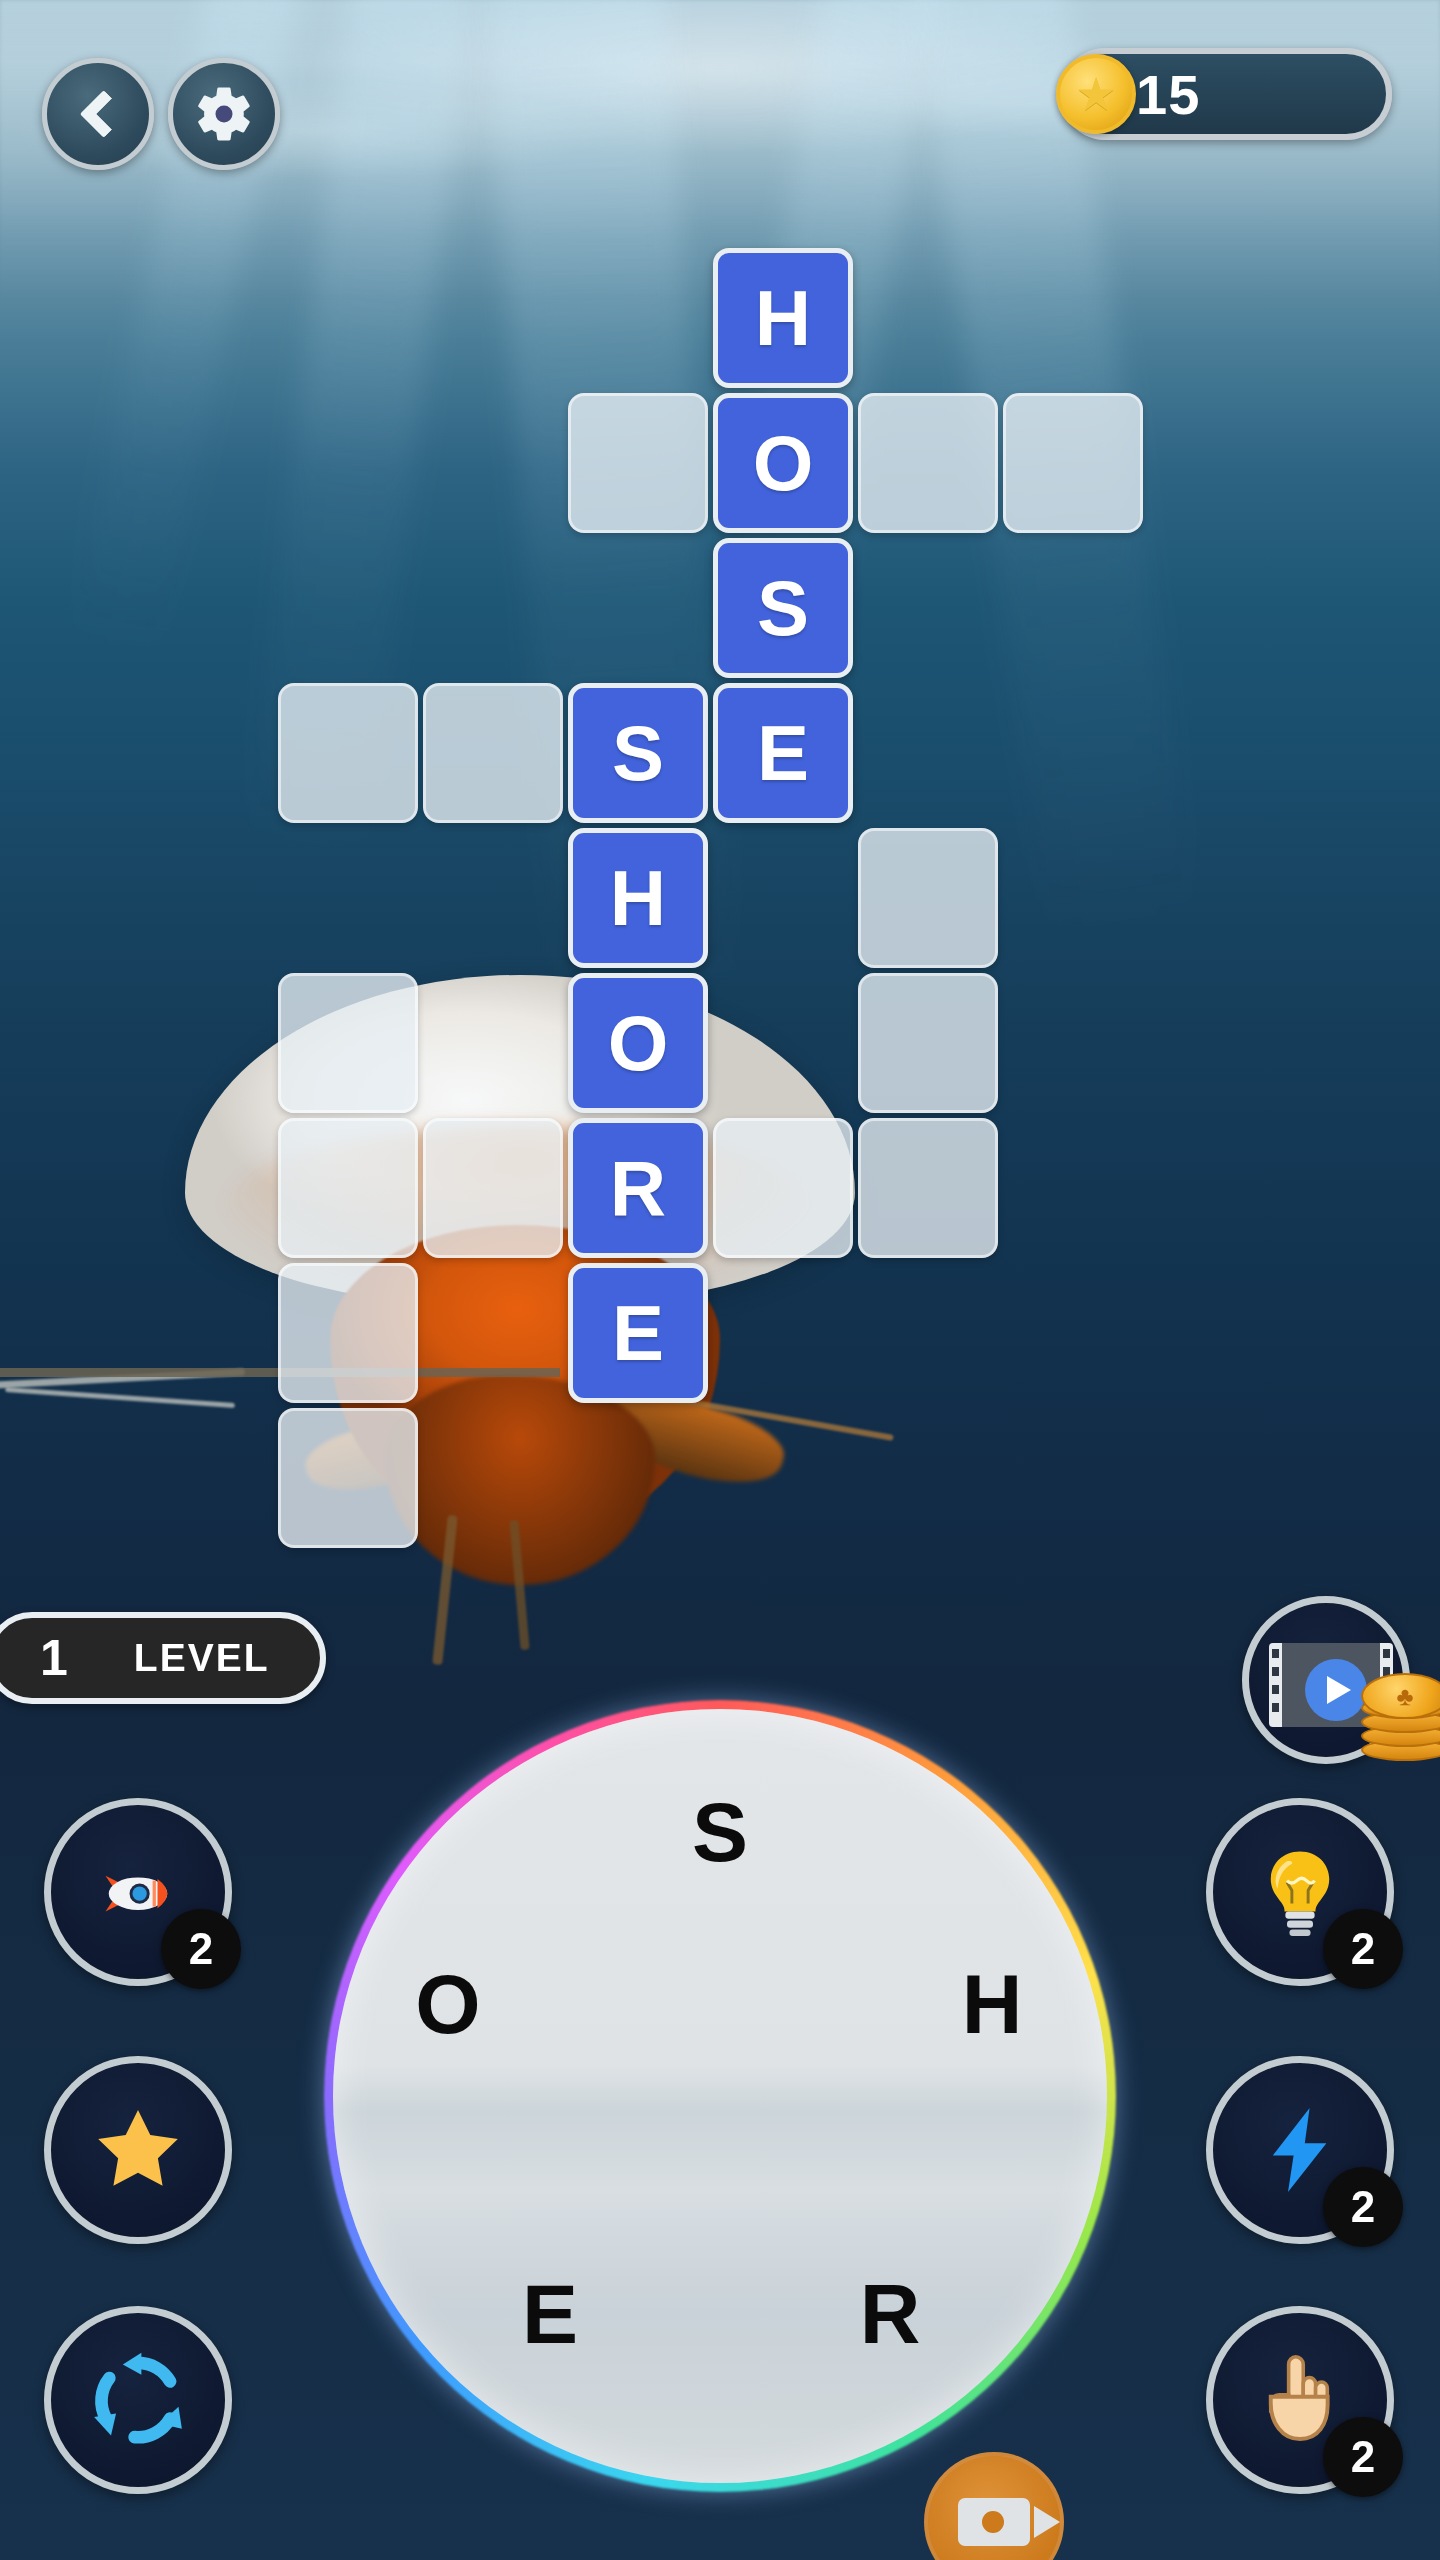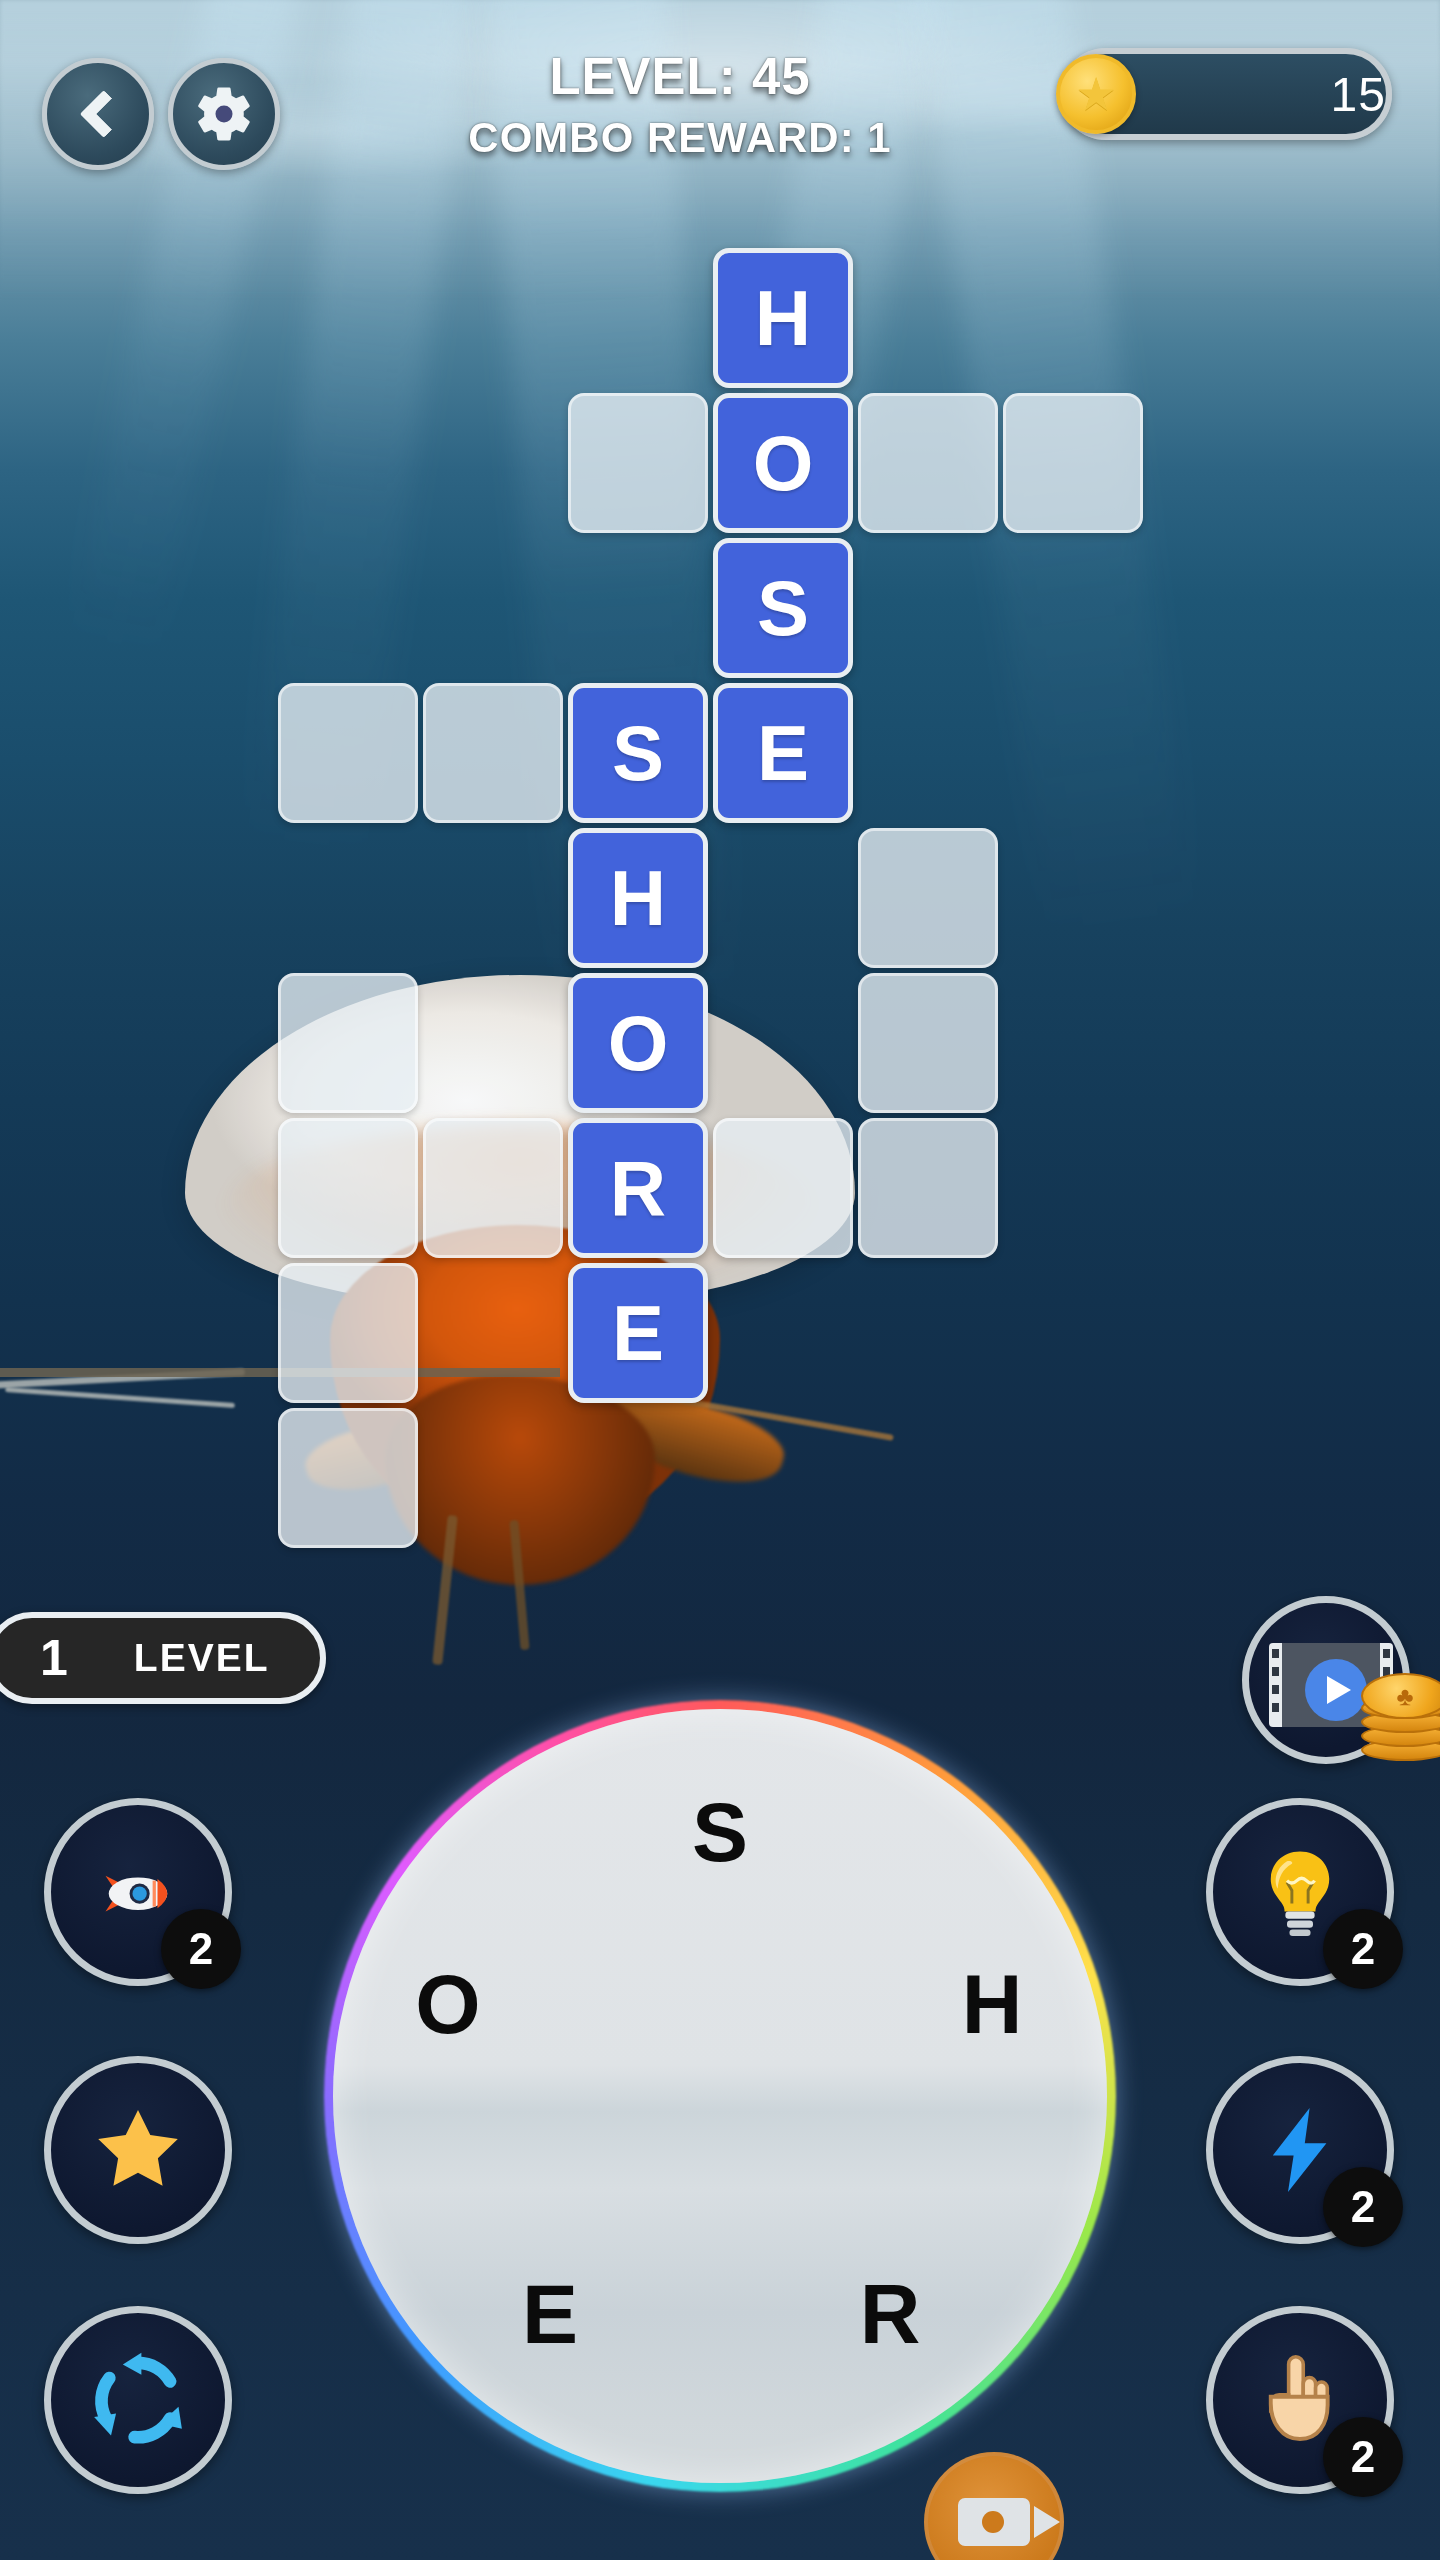--- a/index.html
+++ b/index.html
@@ -125,21 +125,21 @@
     display:flex; align-items:center;
   }
   #coin-icon {
     width:80px; height:80px; margin-left:-10px; border-radius:50%;
     background: radial-gradient(circle at 38% 32%, #ffe07a, #f5c02e 55%, #dfa112 90%);
     border:4px solid #f0ba2a;
     display:flex; align-items:center; justify-content:center;
     box-shadow: 0 2px 6px rgba(0,0,0,.3);
   }
   .star-glyph { color:#f3c53b; font-size:46px; line-height:46px; text-shadow:0 1px 0 #d9a61b; }
-  #coin-count { flex:1; text-align:right; color:#fff; font-size:48px; font-weight:normal; letter-spacing:1px; }
+  #coin-count { flex:1; text-align:left; color:#fff; font-size:56px; font-weight:bold; letter-spacing:1px; }
 
   
   #grid { position:absolute; left:0; top:0; width:1440px; height:1600px; }
   .tile {
     position:absolute; width:140px; height:140px; border-radius:16px;
     display:flex; align-items:center; justify-content:center;
   }
   .tile.empty {
     background: rgba(231,238,243,.78);
     border:3px solid rgba(255,255,255,.55);
@@ -307,24 +307,20 @@
     <div class="circ-btn" id="back-btn">
       <span class="chev"></span>
     </div>
     <div class="circ-btn" id="gear-btn">
       <svg width="66" height="66" viewBox="0 0 24 24">
         <path fill="#eef3f5" d="M19.14 12.94a7.43 7.43 0 0 0 0-1.88l2.03-1.58a.5.5 0 0 0 .12-.64l-1.92-3.32a.5.5 0 0 0-.6-.22l-2.39.96a7.3 7.3 0 0 0-1.62-.94l-.36-2.54a.5.5 0 0 0-.5-.42h-3.84a.5.5 0 0 0-.5.42l-.36 2.54c-.58.24-1.12.56-1.62.94l-2.39-.96a.5.5 0 0 0-.6.22L2.67 8.84a.5.5 0 0 0 .12.64l2.03 1.58a7.43 7.43 0 0 0 0 1.88l-2.03 1.58a.5.5 0 0 0-.12.64l1.92 3.32c.13.22.39.3.6.22l2.39-.96c.5.38 1.04.7 1.62.94l.36 2.54c.04.24.25.42.5.42h3.84c.25 0 .46-.18.5-.42l.36-2.54c.58-.24 1.12-.56 1.62-.94l2.39.96c.21.08.47 0 .6-.22l1.92-3.32a.5.5 0 0 0-.12-.64z"></path>
         <circle cx="12" cy="12" r="3.1" fill="#454a7a"></circle>
       </svg>
     </div>
 
-    <div class="title-wrap">
-      <div id="level-text">LEVEL: 45</div>
-      <div id="combo-reward-text">COMBO REWARD: 1</div>
-    </div>
 
     <div id="coin-pill">
       <div id="coin-icon">
         <span class="star-glyph">★</span>
       </div>
       <div id="coin-count">15</div>
     </div>
   </div>
 
   <div id="grid">

